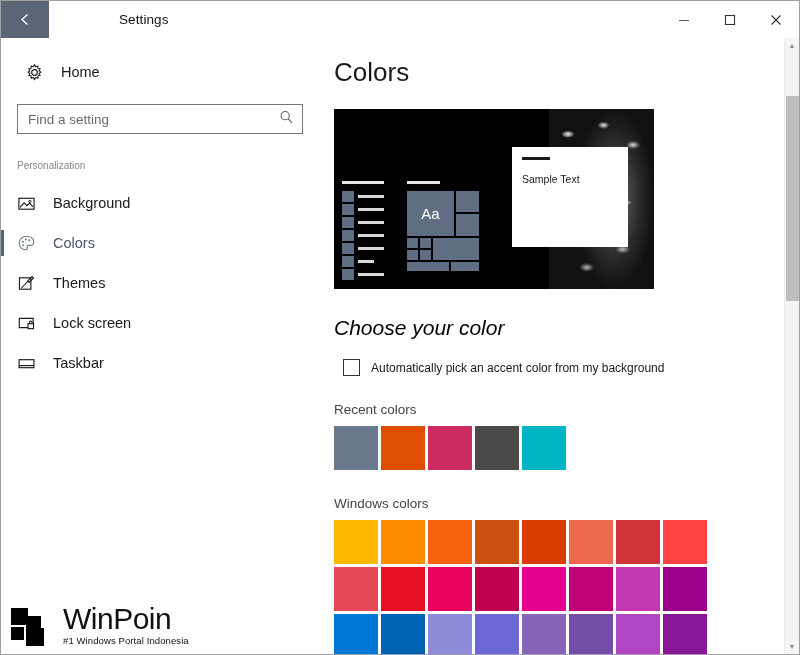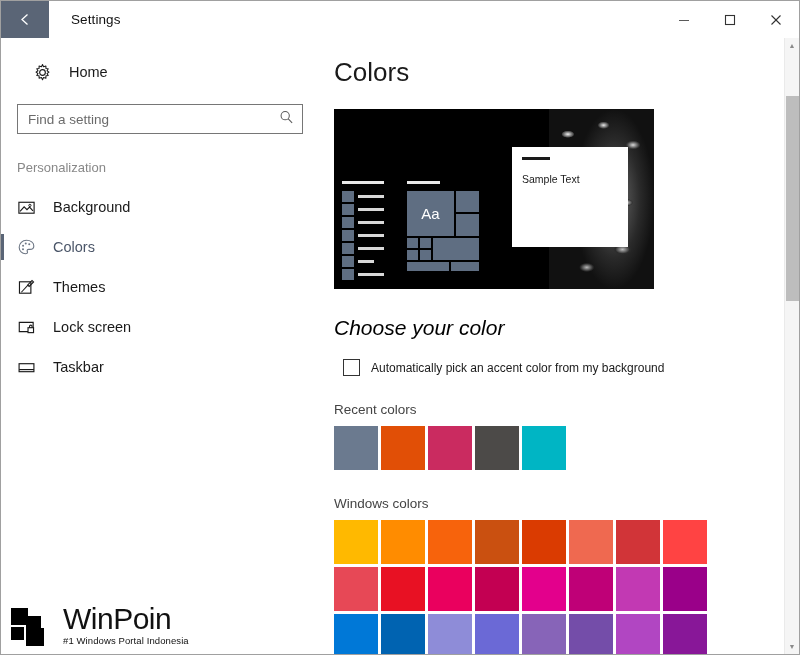--- a/index.html
+++ b/index.html
@@ -29,20 +29,21 @@
 
   
   .titlebar {
     position: absolute;
     left: 0; top: 0;
     width: 100%;
     height: 37px;
     background: #ffffff;
     display: flex;
     align-items: stretch;
+    gap: 48px;
   }
   .back-btn {
     width: 48px;
     height: 37px;
     background: #5a6576;
     display: flex;
     align-items: center;
     justify-content: center;
     cursor: pointer;
     flex: none;
@@ -84,21 +85,21 @@
     width: 318px;
     height: 100%;
     background: #ffffff;
     box-sizing: border-box;
   }
   .home-row {
     display: flex;
     align-items: center;
     height: 40px;
     margin-top: 14px;
-    padding-left: 32px;
+    padding-left: 24px;
     cursor: pointer;
   }
   .home-row .ico { width: 30px; display:flex; align-items:center; }
   .home-row .lbl {
     font-size: 14.5px;
     color: #1a1a1a;
     padding-left: 6px;
   }
 
   .searchbox {
@@ -127,21 +128,21 @@
   .searchbox input::placeholder { color: #6a6a6a; opacity: 1; }
   .search-ico {
     position: absolute;
     right: 8px; top: 50%;
     transform: translateY(-50%);
     pointer-events: none;
   }
 
   .section-label {
     margin: 26px 0 12px 16px;
-    font-size: 13px;
+    font-size: 10px;
     color: #888888;
   }
 
   .navlist { margin-top: 4px; }
   .navitem {
     position: relative;
     display: flex;
     align-items: center;
     height: 40px;
     padding-left: 16px;

